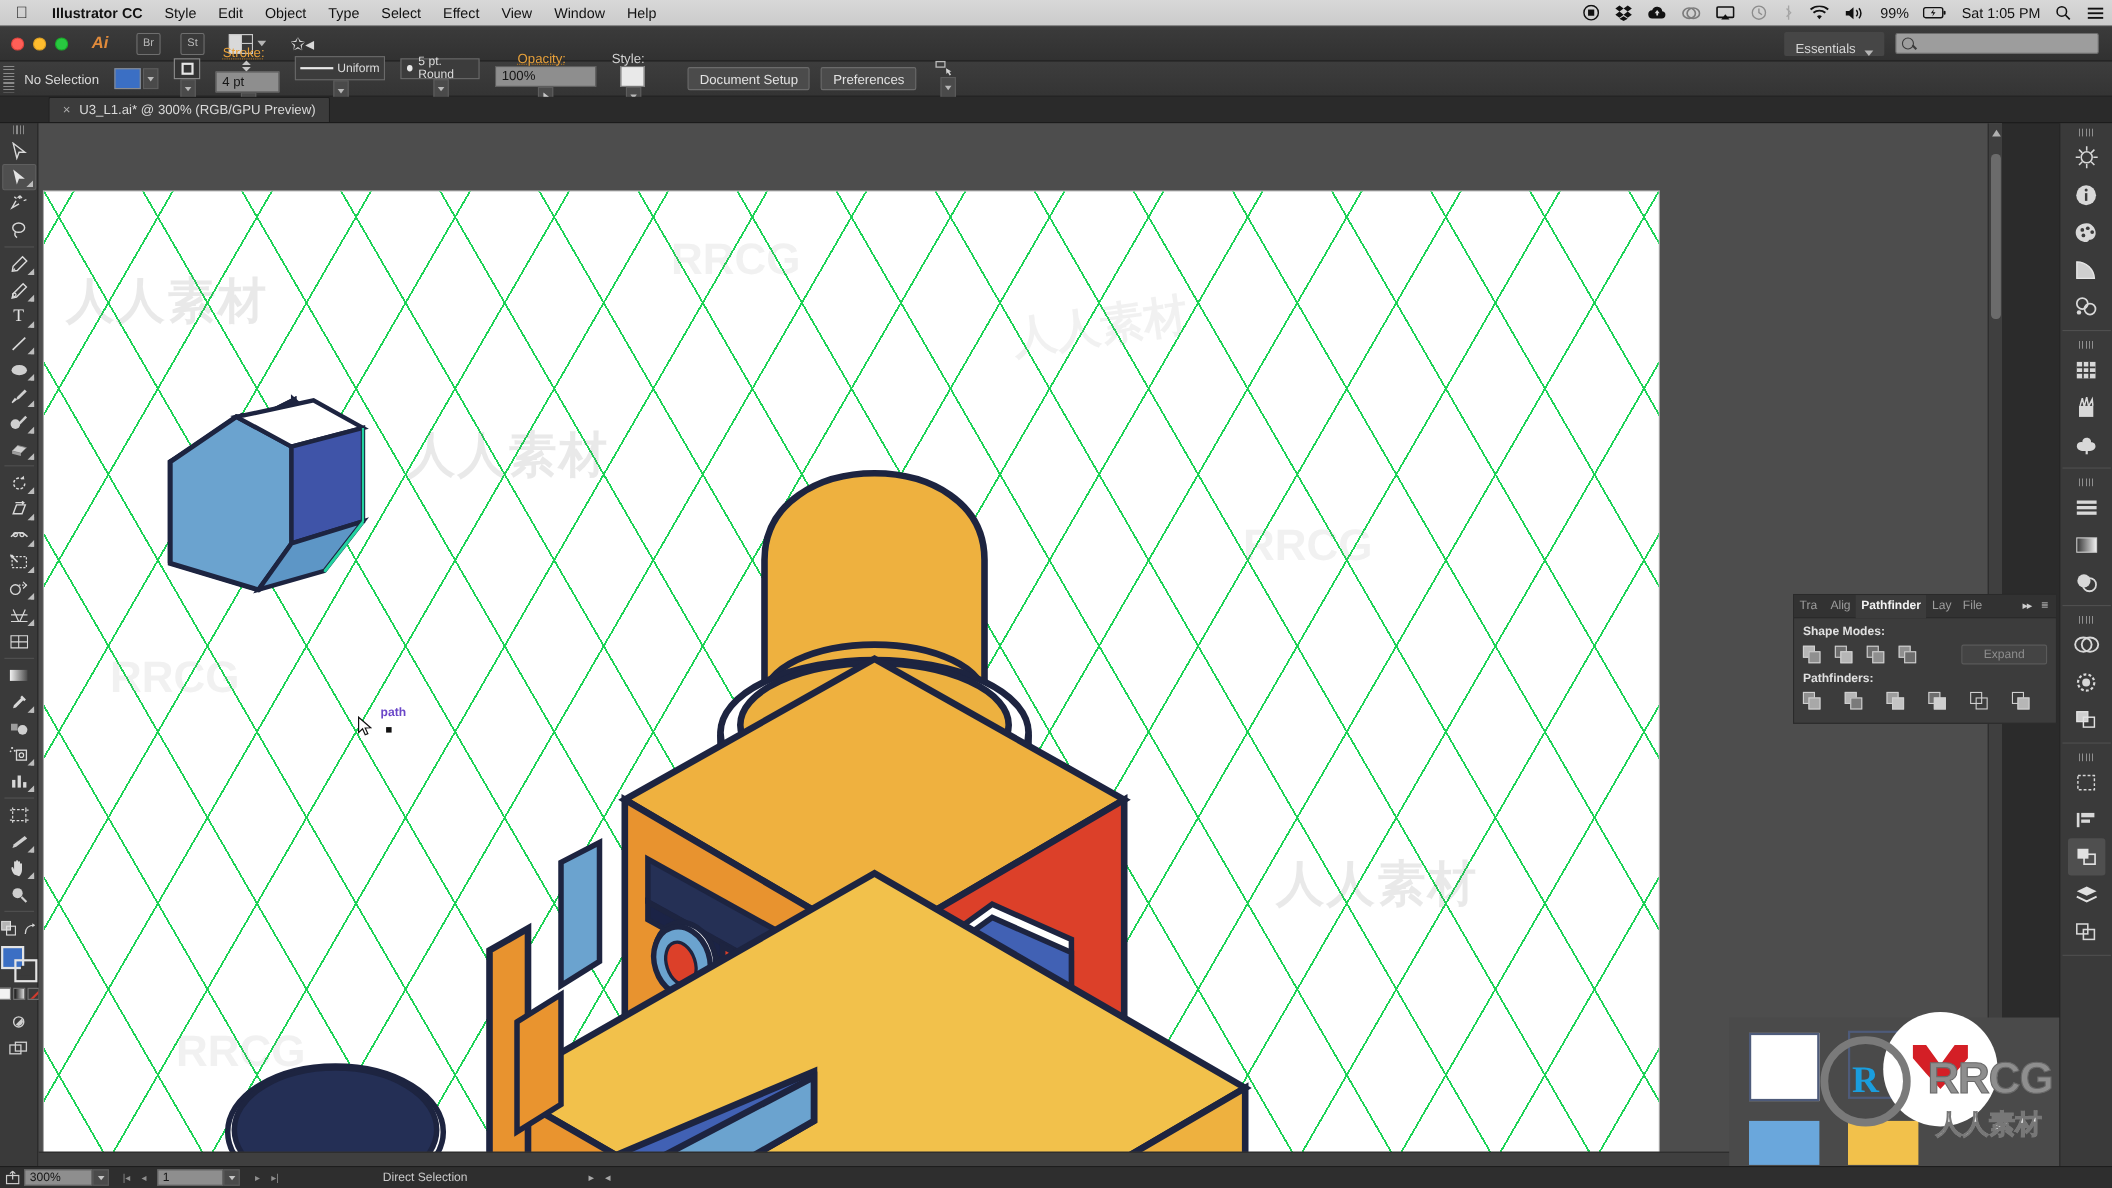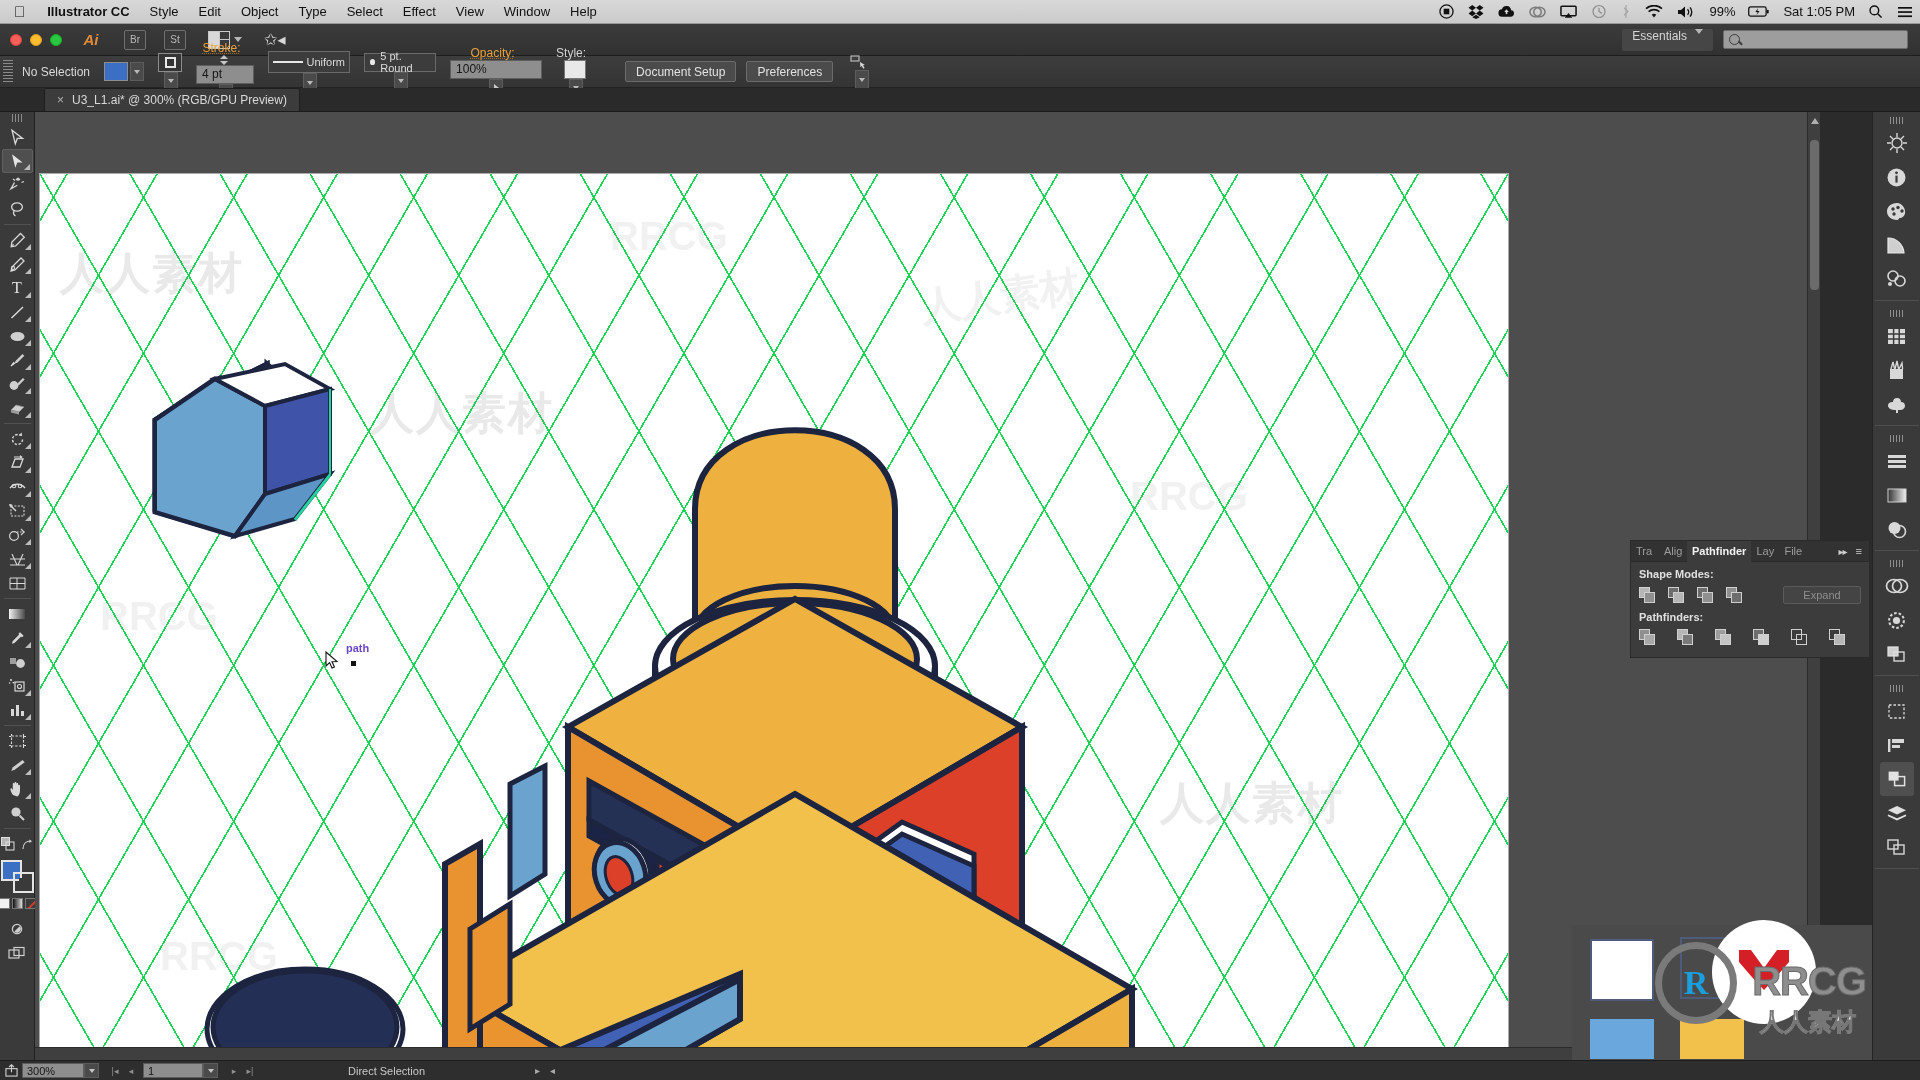--- a/index.html
+++ b/index.html
@@ -50,21 +50,21 @@
   }
   .arrangebtn{ margin-left:22px; display:flex;align-items:center;gap:4px;}
   .arrange-ico{ width:22px;height:18px;border:1px solid #c9c9c9;display:grid;
      grid-template-columns:1fr 1fr; grid-template-rows:1fr 1fr; gap:1px; background:#c9c9c9;}
   .arrange-ico span{ background:#3a3a3a; }
   .arrange-ico span:first-child{ background:#d9d9d9; grid-row:1/3; }
   .caret{ width:0;height:0;border-left:4px solid transparent;border-right:4px solid transparent;
      border-top:5px solid #b5b5b5;}
   .rocket{ margin-left:22px; font-size:16px; color:#d8d8d8; }
   .appbar .spacer{flex:1;}
-  .essentials{ display:flex;align-items:flex-start;gap:8px;padding:0 10px;
+  .essentials{ display:flex;align-items:flex-end;gap:8px;padding:0 10px;
     font-size:12px;color:#d7d7d7; background:#464646; height:22px; border-radius:2px; margin-right:10px;}
   .searchbox{
     width:185px;height:19px;background:#9d9d9d;border:1px solid #6d6d6d;border-radius:2px;
     display:flex;align-items:center;padding:0 5px;margin-right:12px;
   }
   .searchbox .mag{ width:11px;height:11px;border:1.6px solid #3b3b3b;border-radius:50%;position:relative;}
   .searchbox .mag:after{content:"";position:absolute;width:5px;height:1.6px;background:#3b3b3b;
     right:-4px;bottom:0px;transform:rotate(45deg);}
 
   

